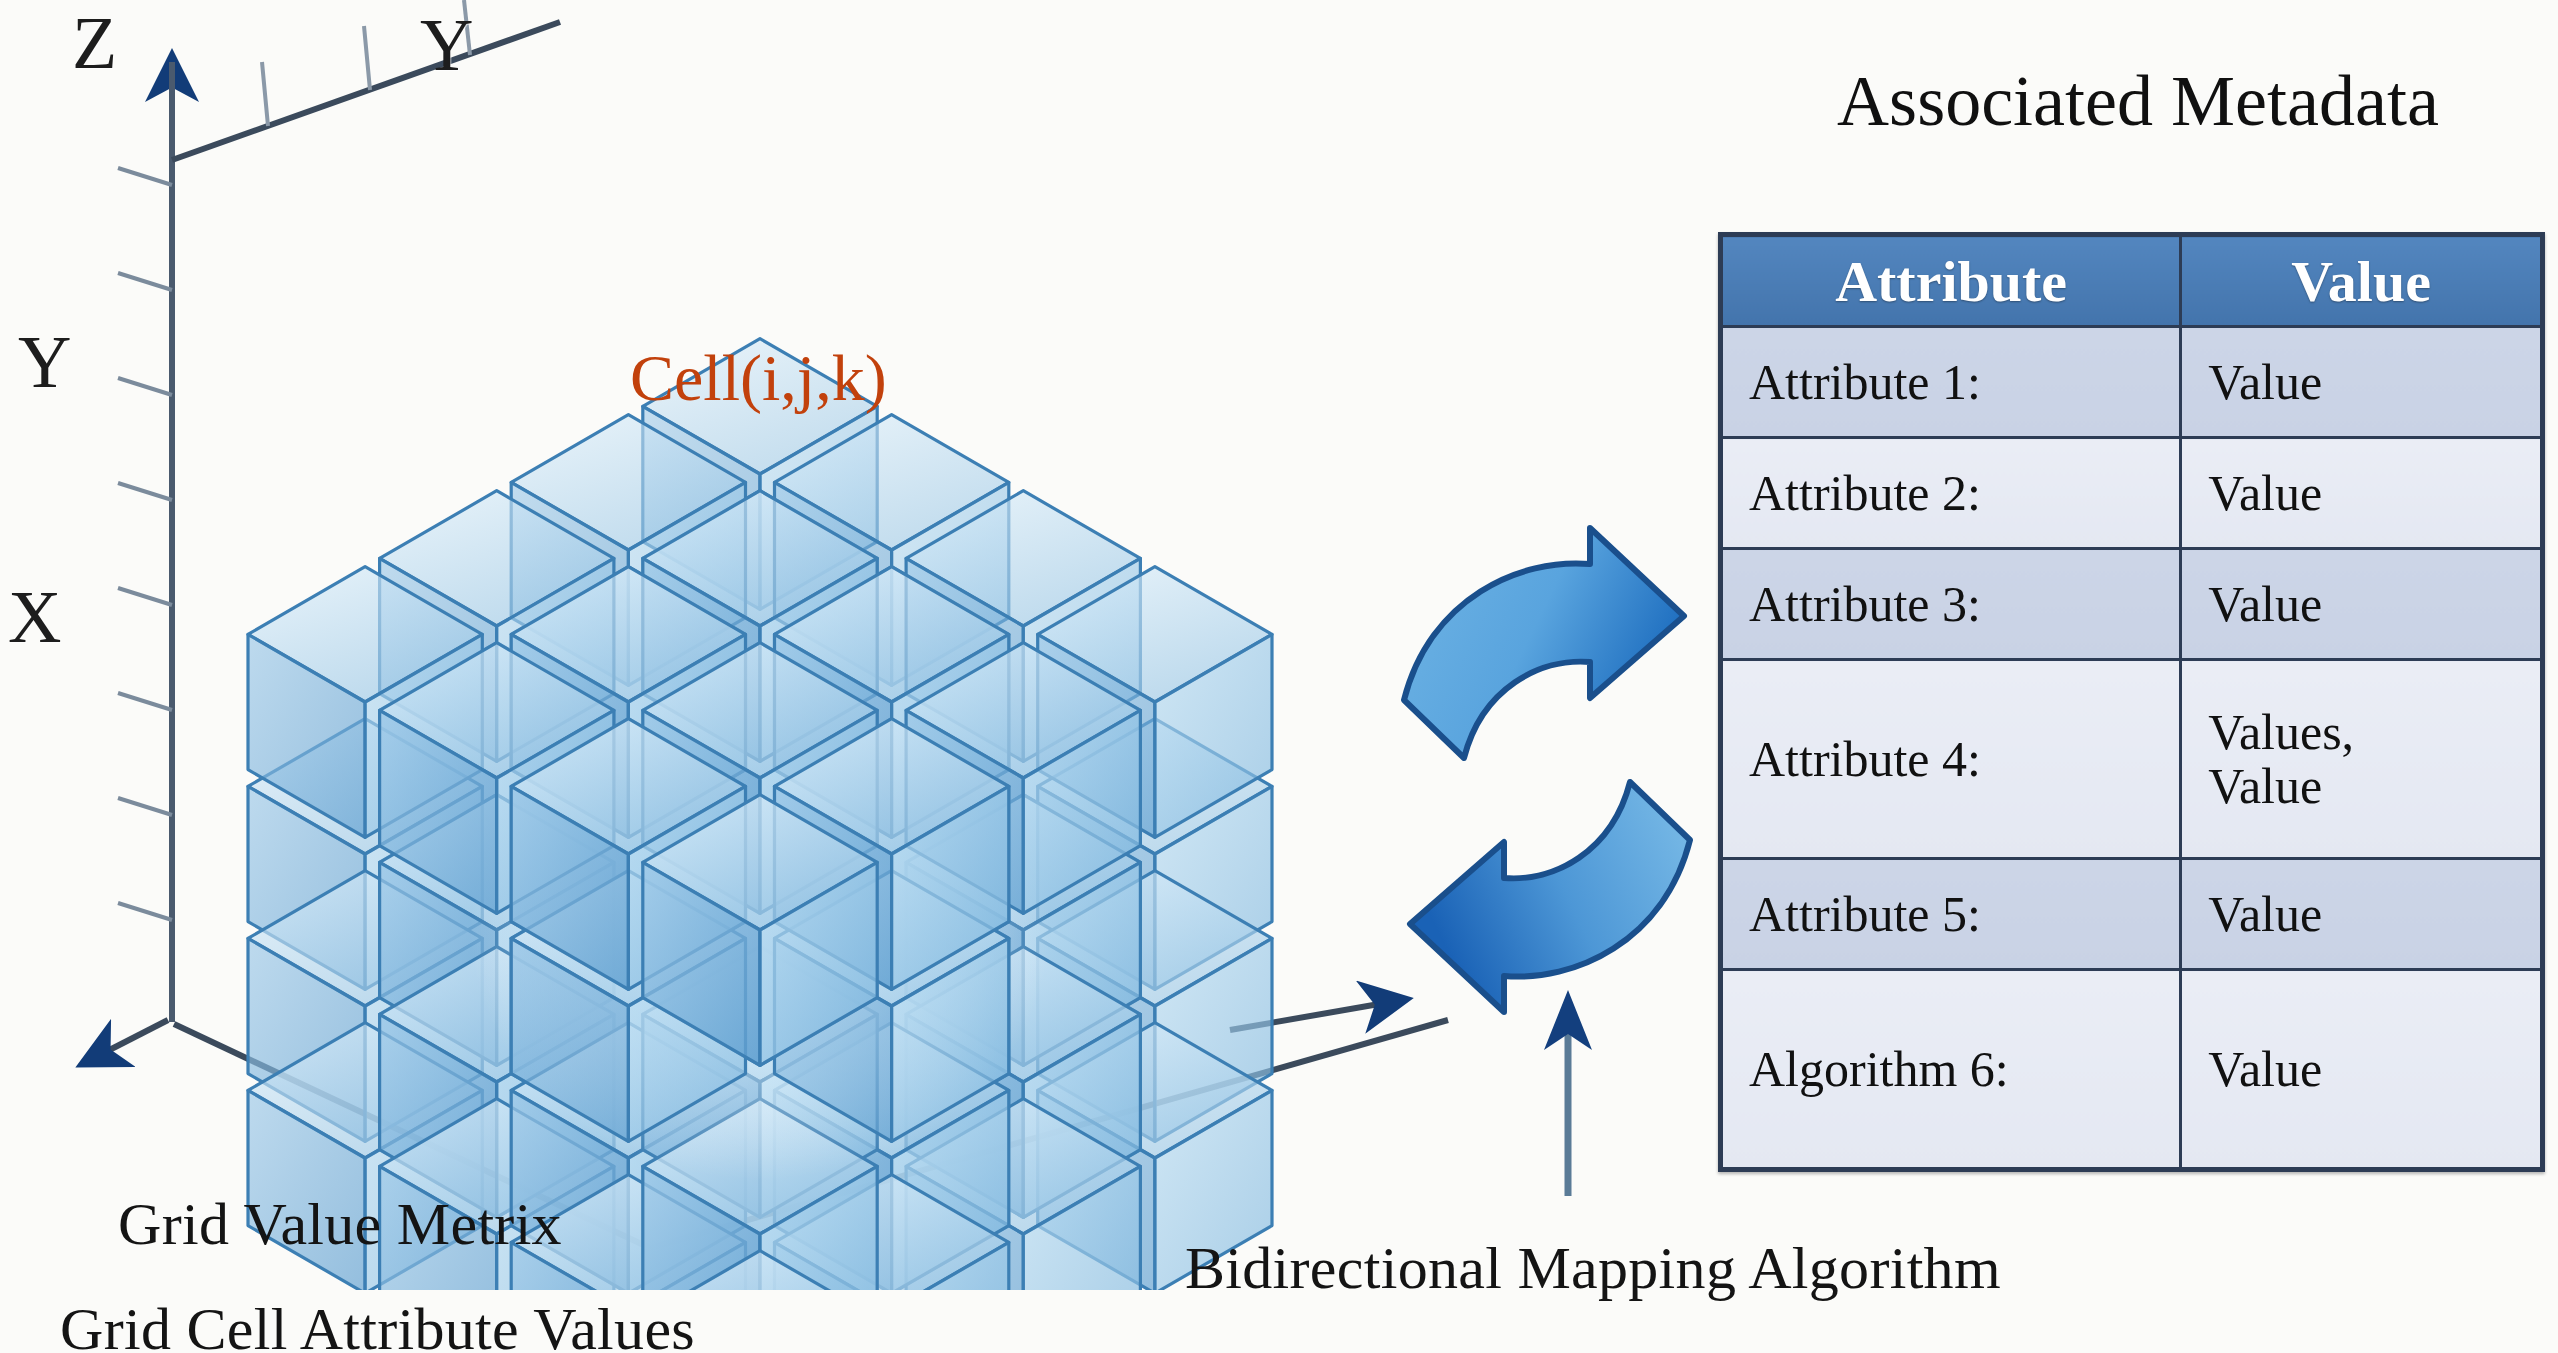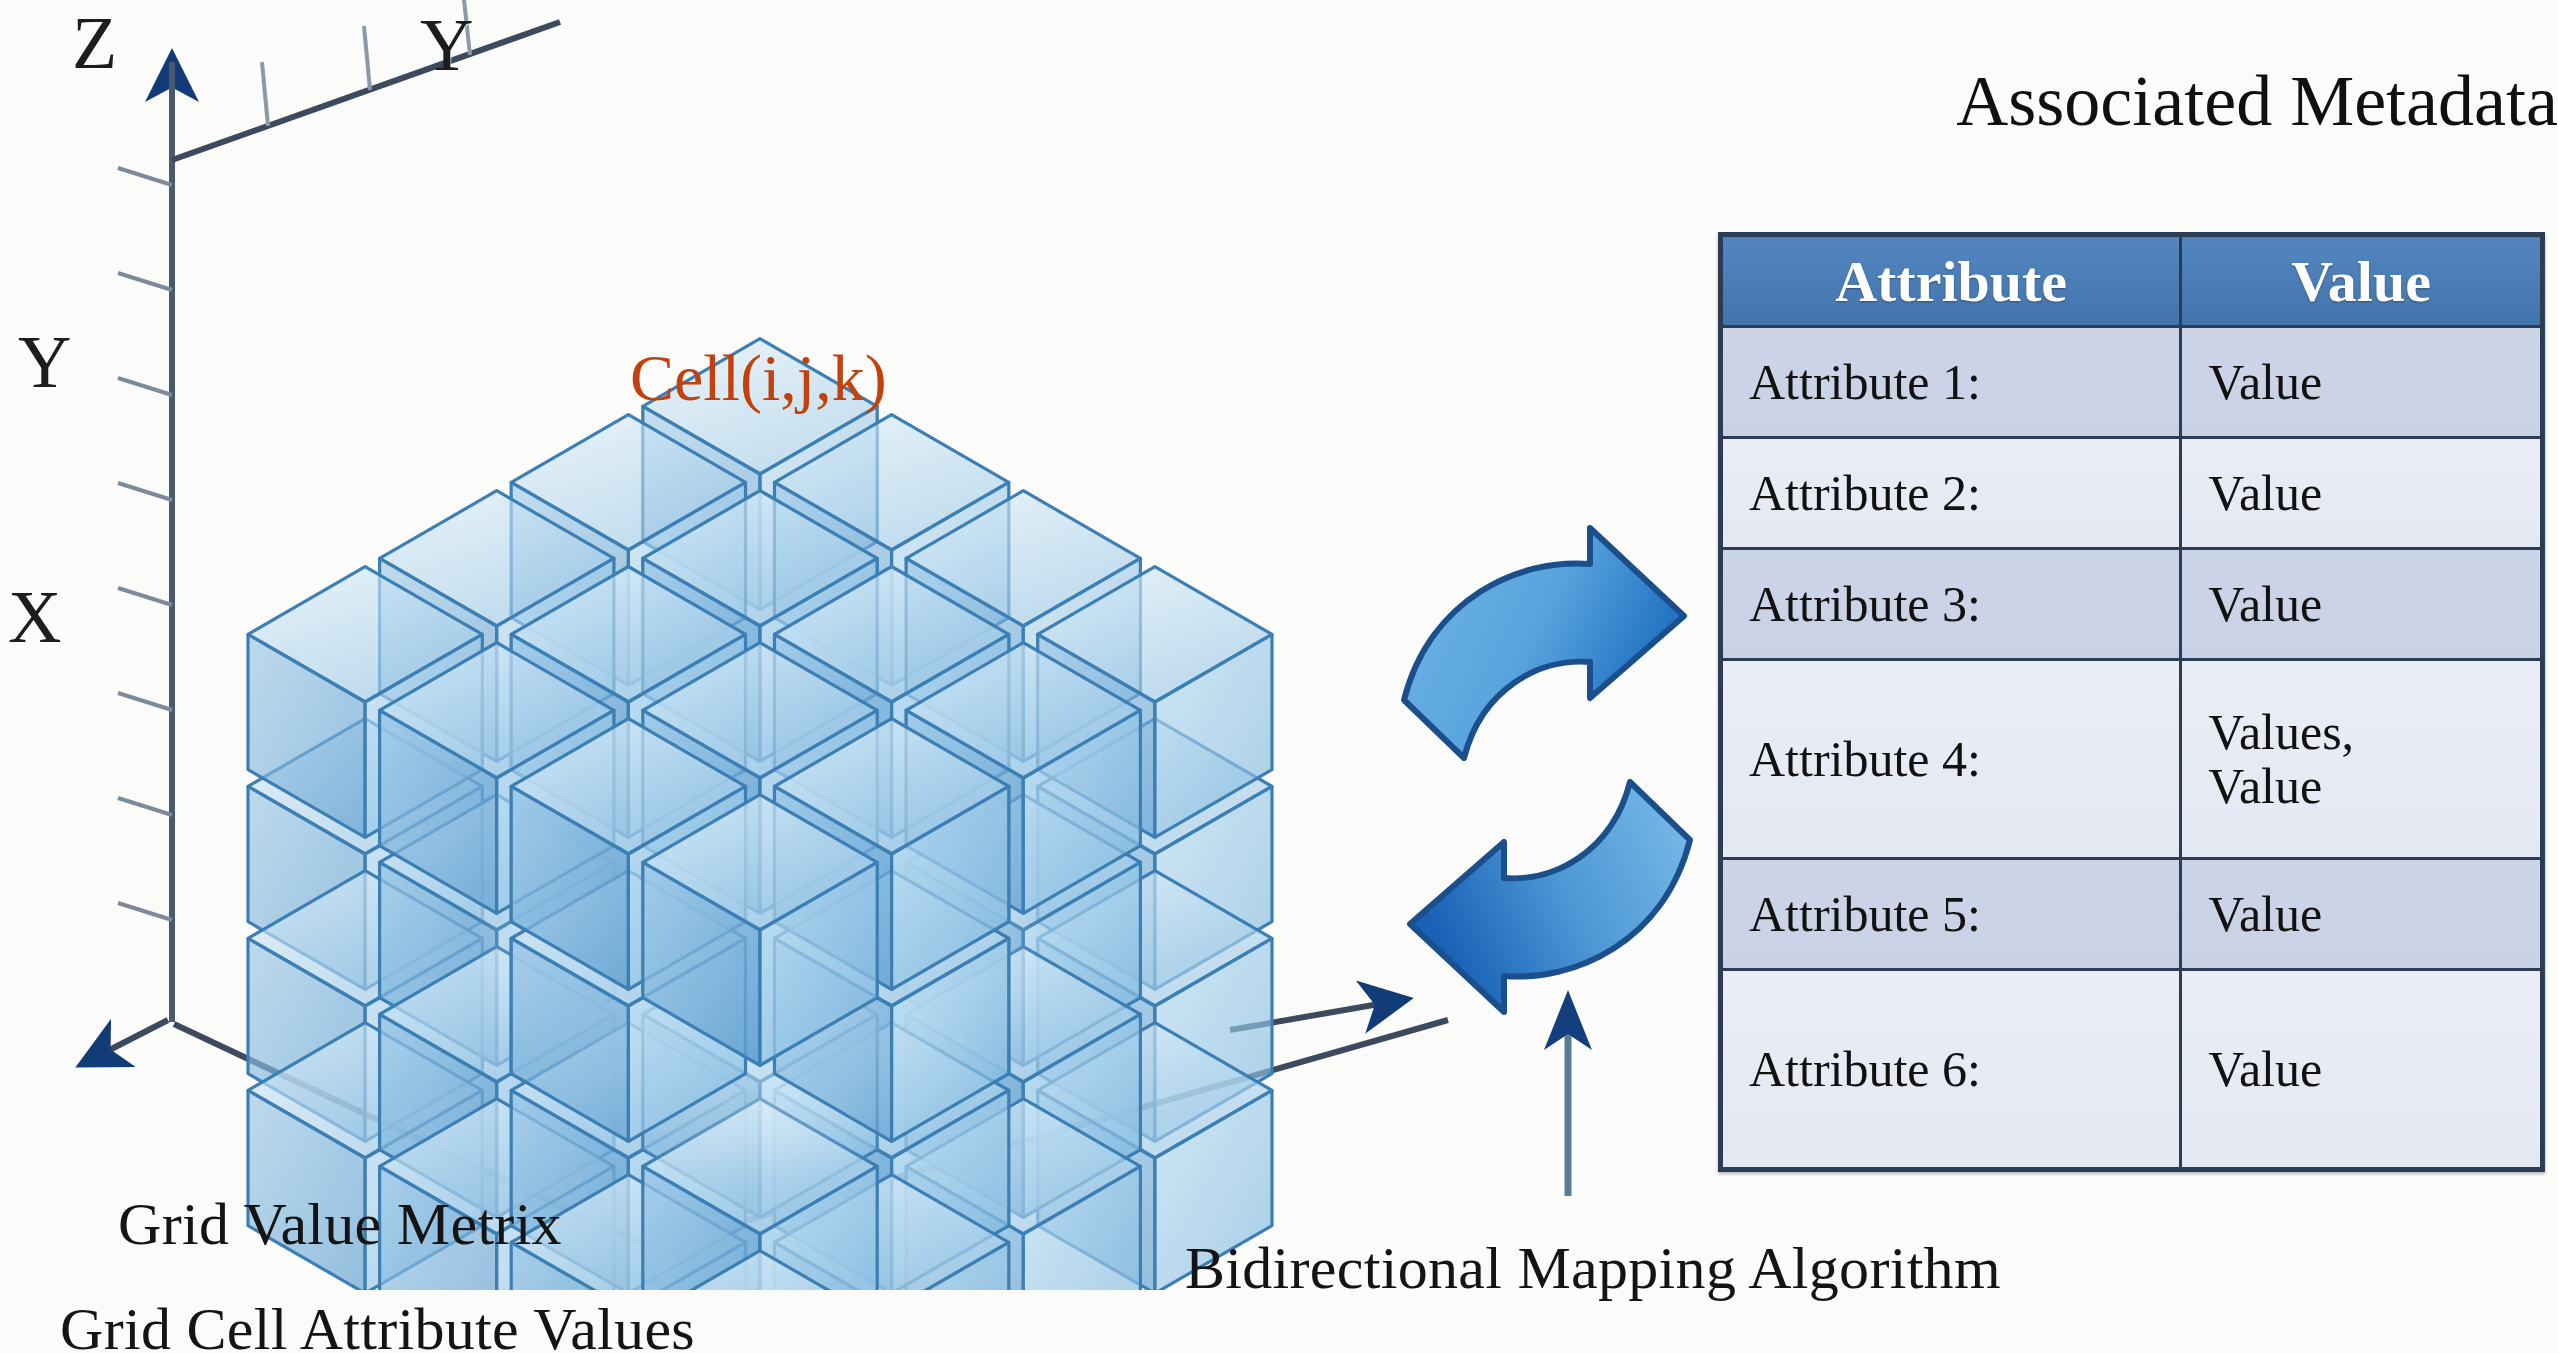--- a/index.html
+++ b/index.html
@@ -30,21 +30,21 @@
   .caption{
     position:absolute;
     font-family:"Liberation Serif","DejaVu Serif",serif;
     font-size:60px;color:#141414;white-space:nowrap;
     letter-spacing:.3px;
   }
 
   
   #meta-title{
     position:absolute;left:1718px;top:60px;width:840px;
-    text-align:right;font-size:72px;color:#101010;
+    text-align:center;font-size:72px;color:#101010;
     font-family:"Liberation Serif","DejaVu Serif",serif;
     white-space:nowrap;
   }
   #meta-table{
     position:absolute;left:1718px;top:232px;width:827px;
     border-collapse:collapse;
     border:5px solid #2d3c55;
     box-shadow:0 2px 3px rgba(0,0,0,.28);
     table-layout:fixed;
     padding-left:36px;
@@ -423,19 +423,19 @@
               <div>Values,</div>
               <div>Value</div>
             </div>
           </td>
         </tr>
         <tr class="odd">
           <td style="height: 108px;">Attribute 5:</td>
           <td class="value-col">Value</td>
         </tr>
         <tr class="even">
-          <td style="height: 196px;">Attribute 6:</td>
+          <td style="height: 196px;">Algorithm 6:</td>
           <td class="value-col">Value</td>
         </tr>
       </tbody>
   </table>
 
 </div>
 
 </body></html>

